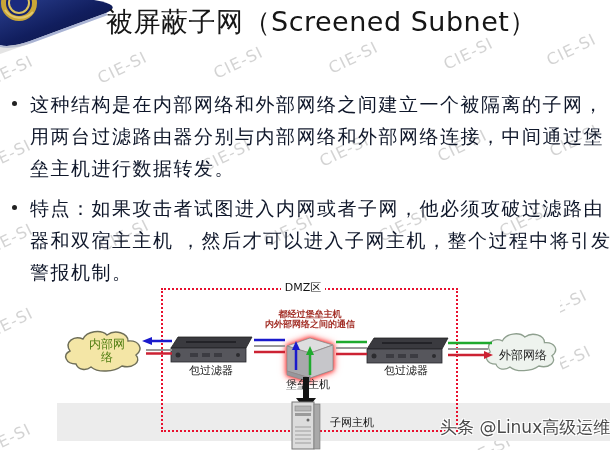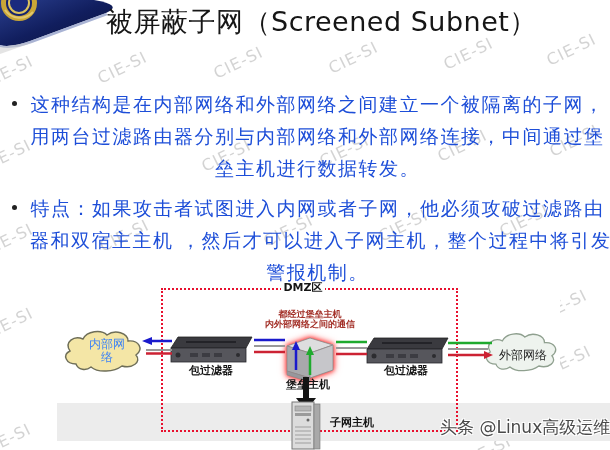--- a/index.html
+++ b/index.html
@@ -18,49 +18,48 @@
   
   #logo{position:absolute;left:0;top:0;z-index:4;}
   
   #title{
     position:absolute;left:106px;top:4px;z-index:4;
     font-size:27px;color:#161616;white-space:nowrap;letter-spacing:.5px;
   }
   
   .bullet-item{position:absolute;left:30px;width:575px;z-index:3;}
   .bullet-item .bline{
-    font-size:19px;line-height:32px;letter-spacing:1.5px;color:#1d4ed8;
+    font-size:19px;line-height:32px;letter-spacing:1.5px;color:#0f172a;
     white-space:nowrap;
-    text-align:center;
   }
   .bdot{
     position:absolute;left:12px;width:5px;height:5px;border-radius:50%;
     background:#222;z-index:3;
   }
   
   #diagram{position:absolute;inset:0;z-index:2;}
   .abs{position:absolute;}
   #diag-bg{left:55px;top:280px;width:505px;height:123px;background:#fff;}
   #gray-band{left:57px;top:403px;width:553px;height:38px;background:#ececec;}
   #dmz-box{
     left:161px;top:288px;width:293px;height:140px;
     border:2px dotted var(--dmz-border,#e8102e);
   }
   .dlabel{
-    font-size:11px;font-weight:bold;color:#151515;text-align:center;
+    font-size:11px;font-weight:normal;color:#151515;text-align:center;
     line-height:12px;white-space:nowrap;
   }
   #dmz-label{left:281px;top:281px;width:44px;background:#fff;padding:1px 0;}
   #note-text{
     left:250px;top:309px;width:120px;text-align:center;
     font-size:9px;font-weight:bold;line-height:10px;
     color:var(--note-text,#a33028);
   }
   #cloud-int-text{left:70px;top:338px;width:74px;text-align:center;
-    font-size:12px;line-height:13px;color:#3b82f6;}
+    font-size:12px;line-height:13px;color:#4d7c0f;}
   #cloud-ext-text{left:490px;top:347px;width:66px;text-align:center;
     font-size:12px;color:#222;}
   #credit{
     left:440px;top:416px;width:168px;text-align:right;z-index:5;
     font-size:17px;font-weight:normal;color:#4a4a4a;white-space:nowrap;
     text-shadow:-1px -1px 0 #fff,1px -1px 0 #fff,-1px 1px 0 #fff,1px 1px 0 #fff;
   }
   
   .ln-blue{stroke:var(--line-blue,#1a1acc);}
   .ln-green{stroke:var(--line-green,#1faa2e);}

